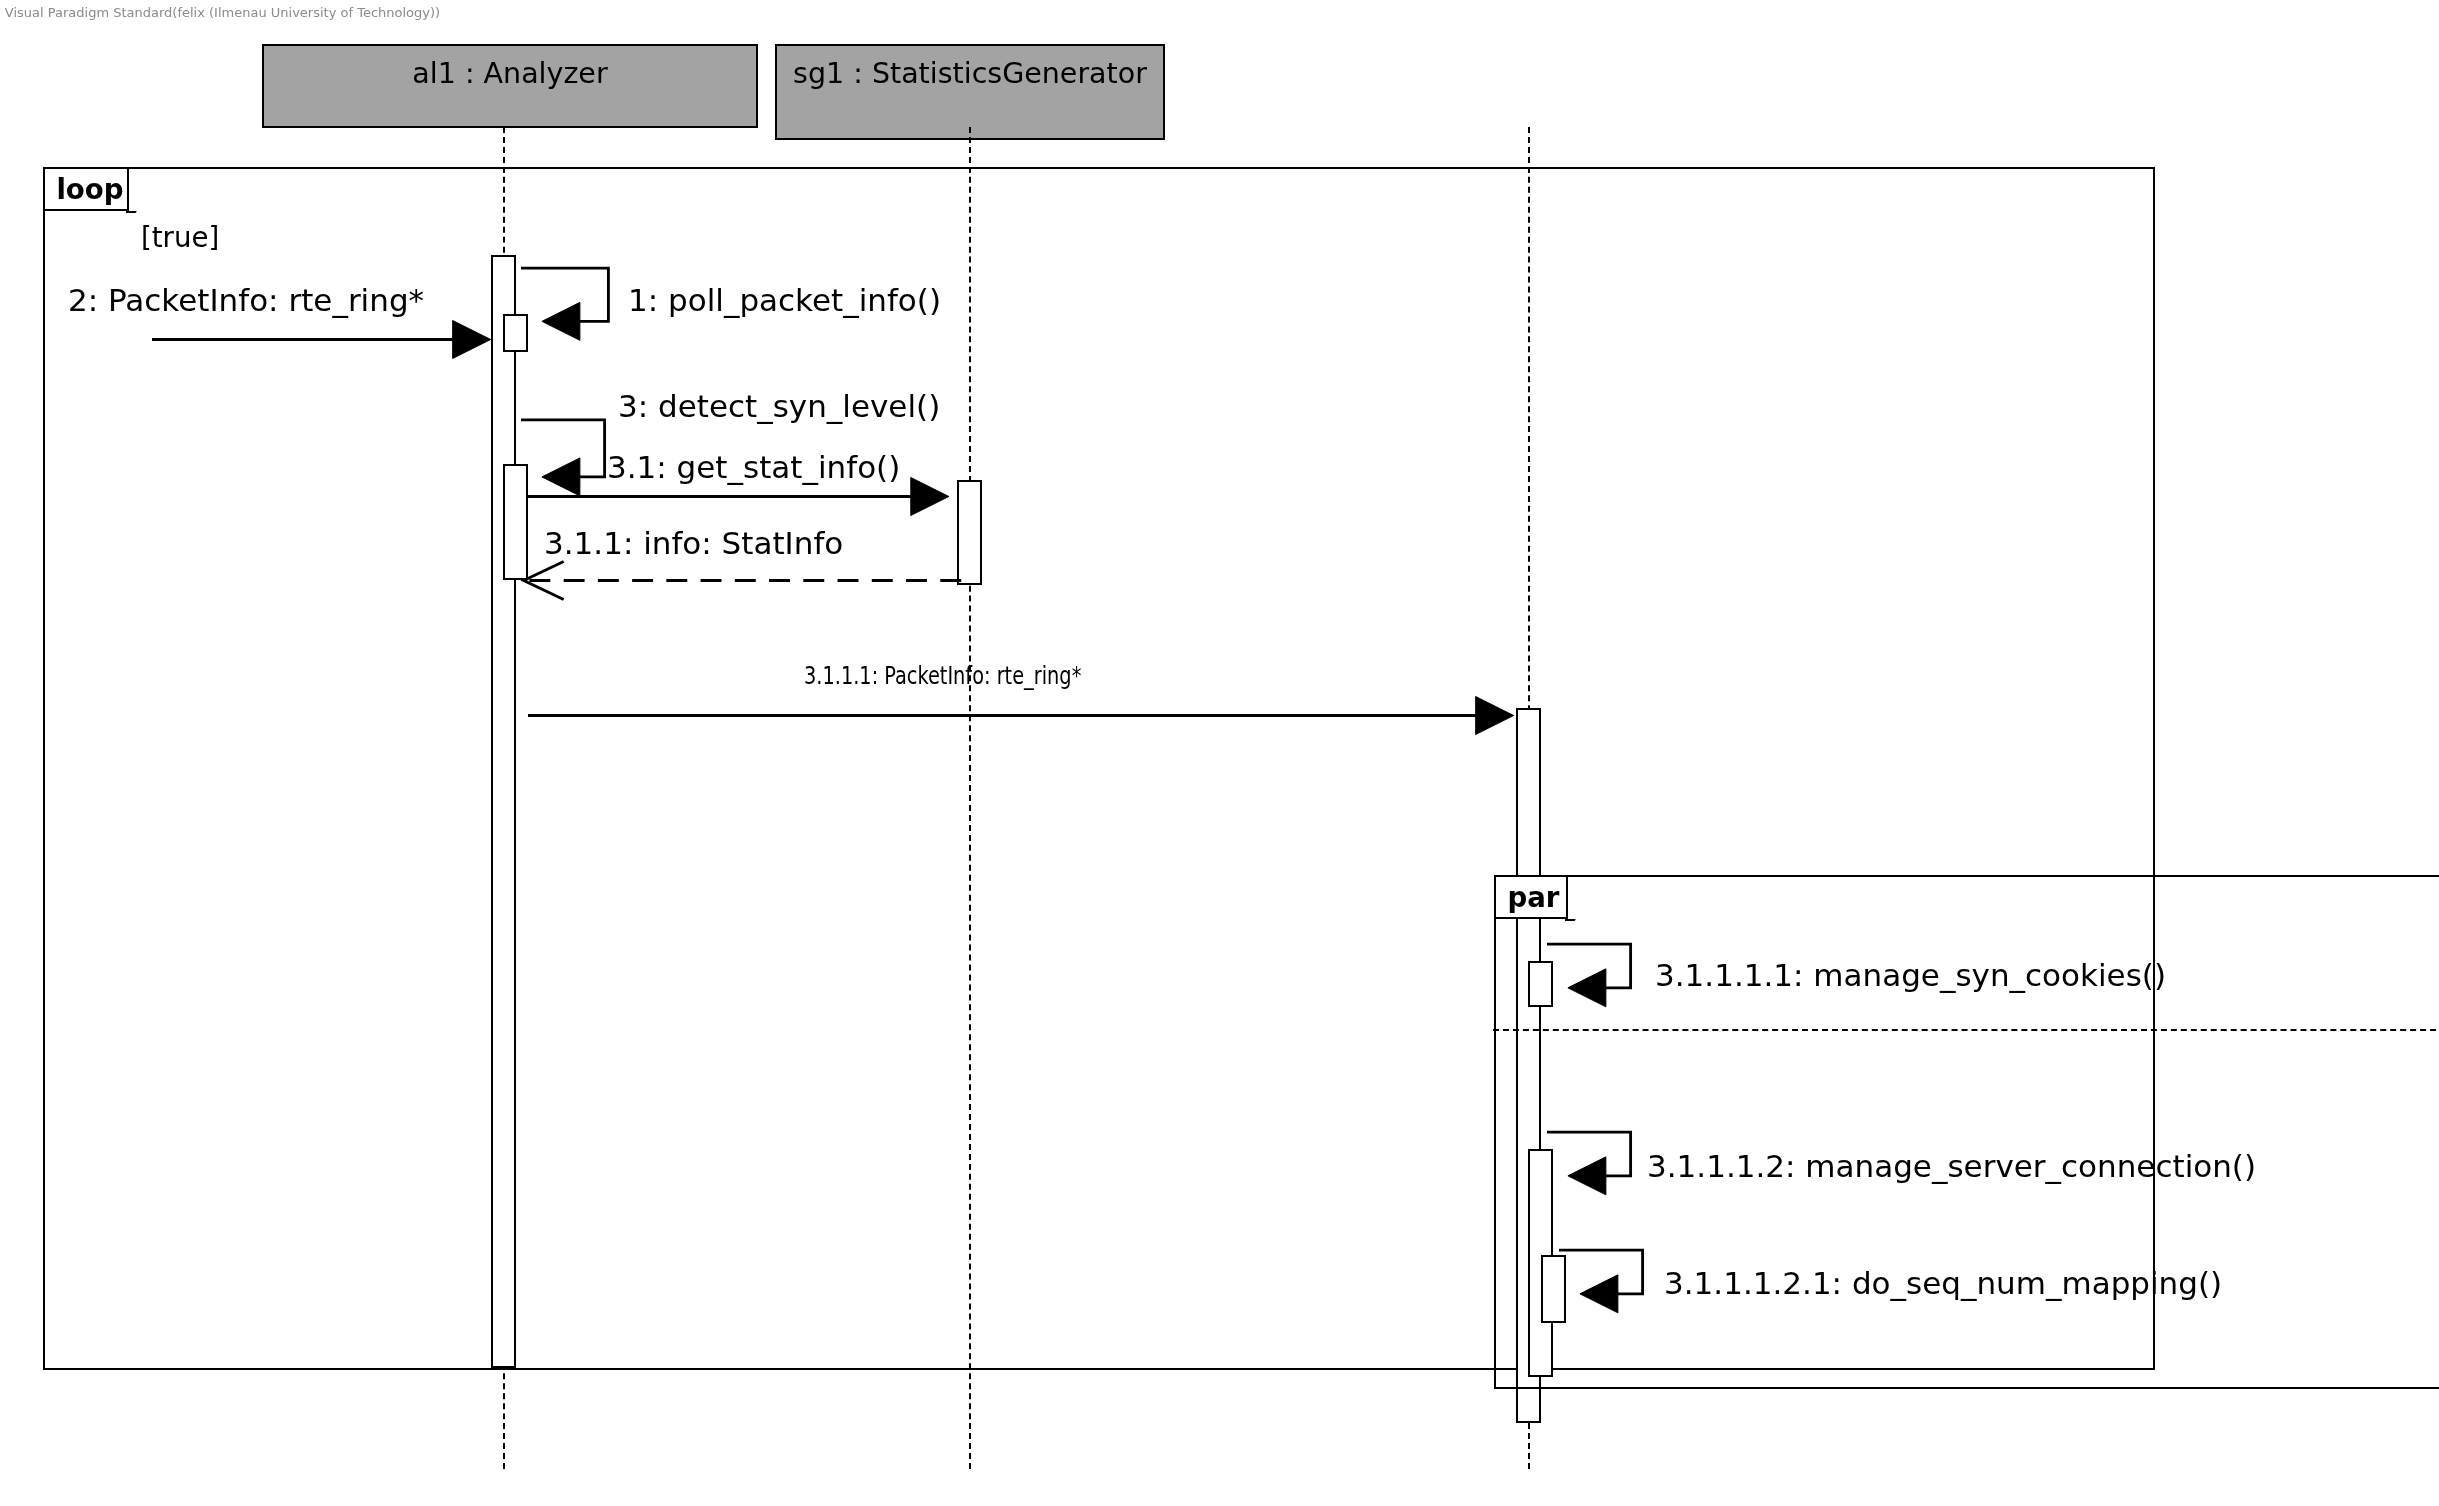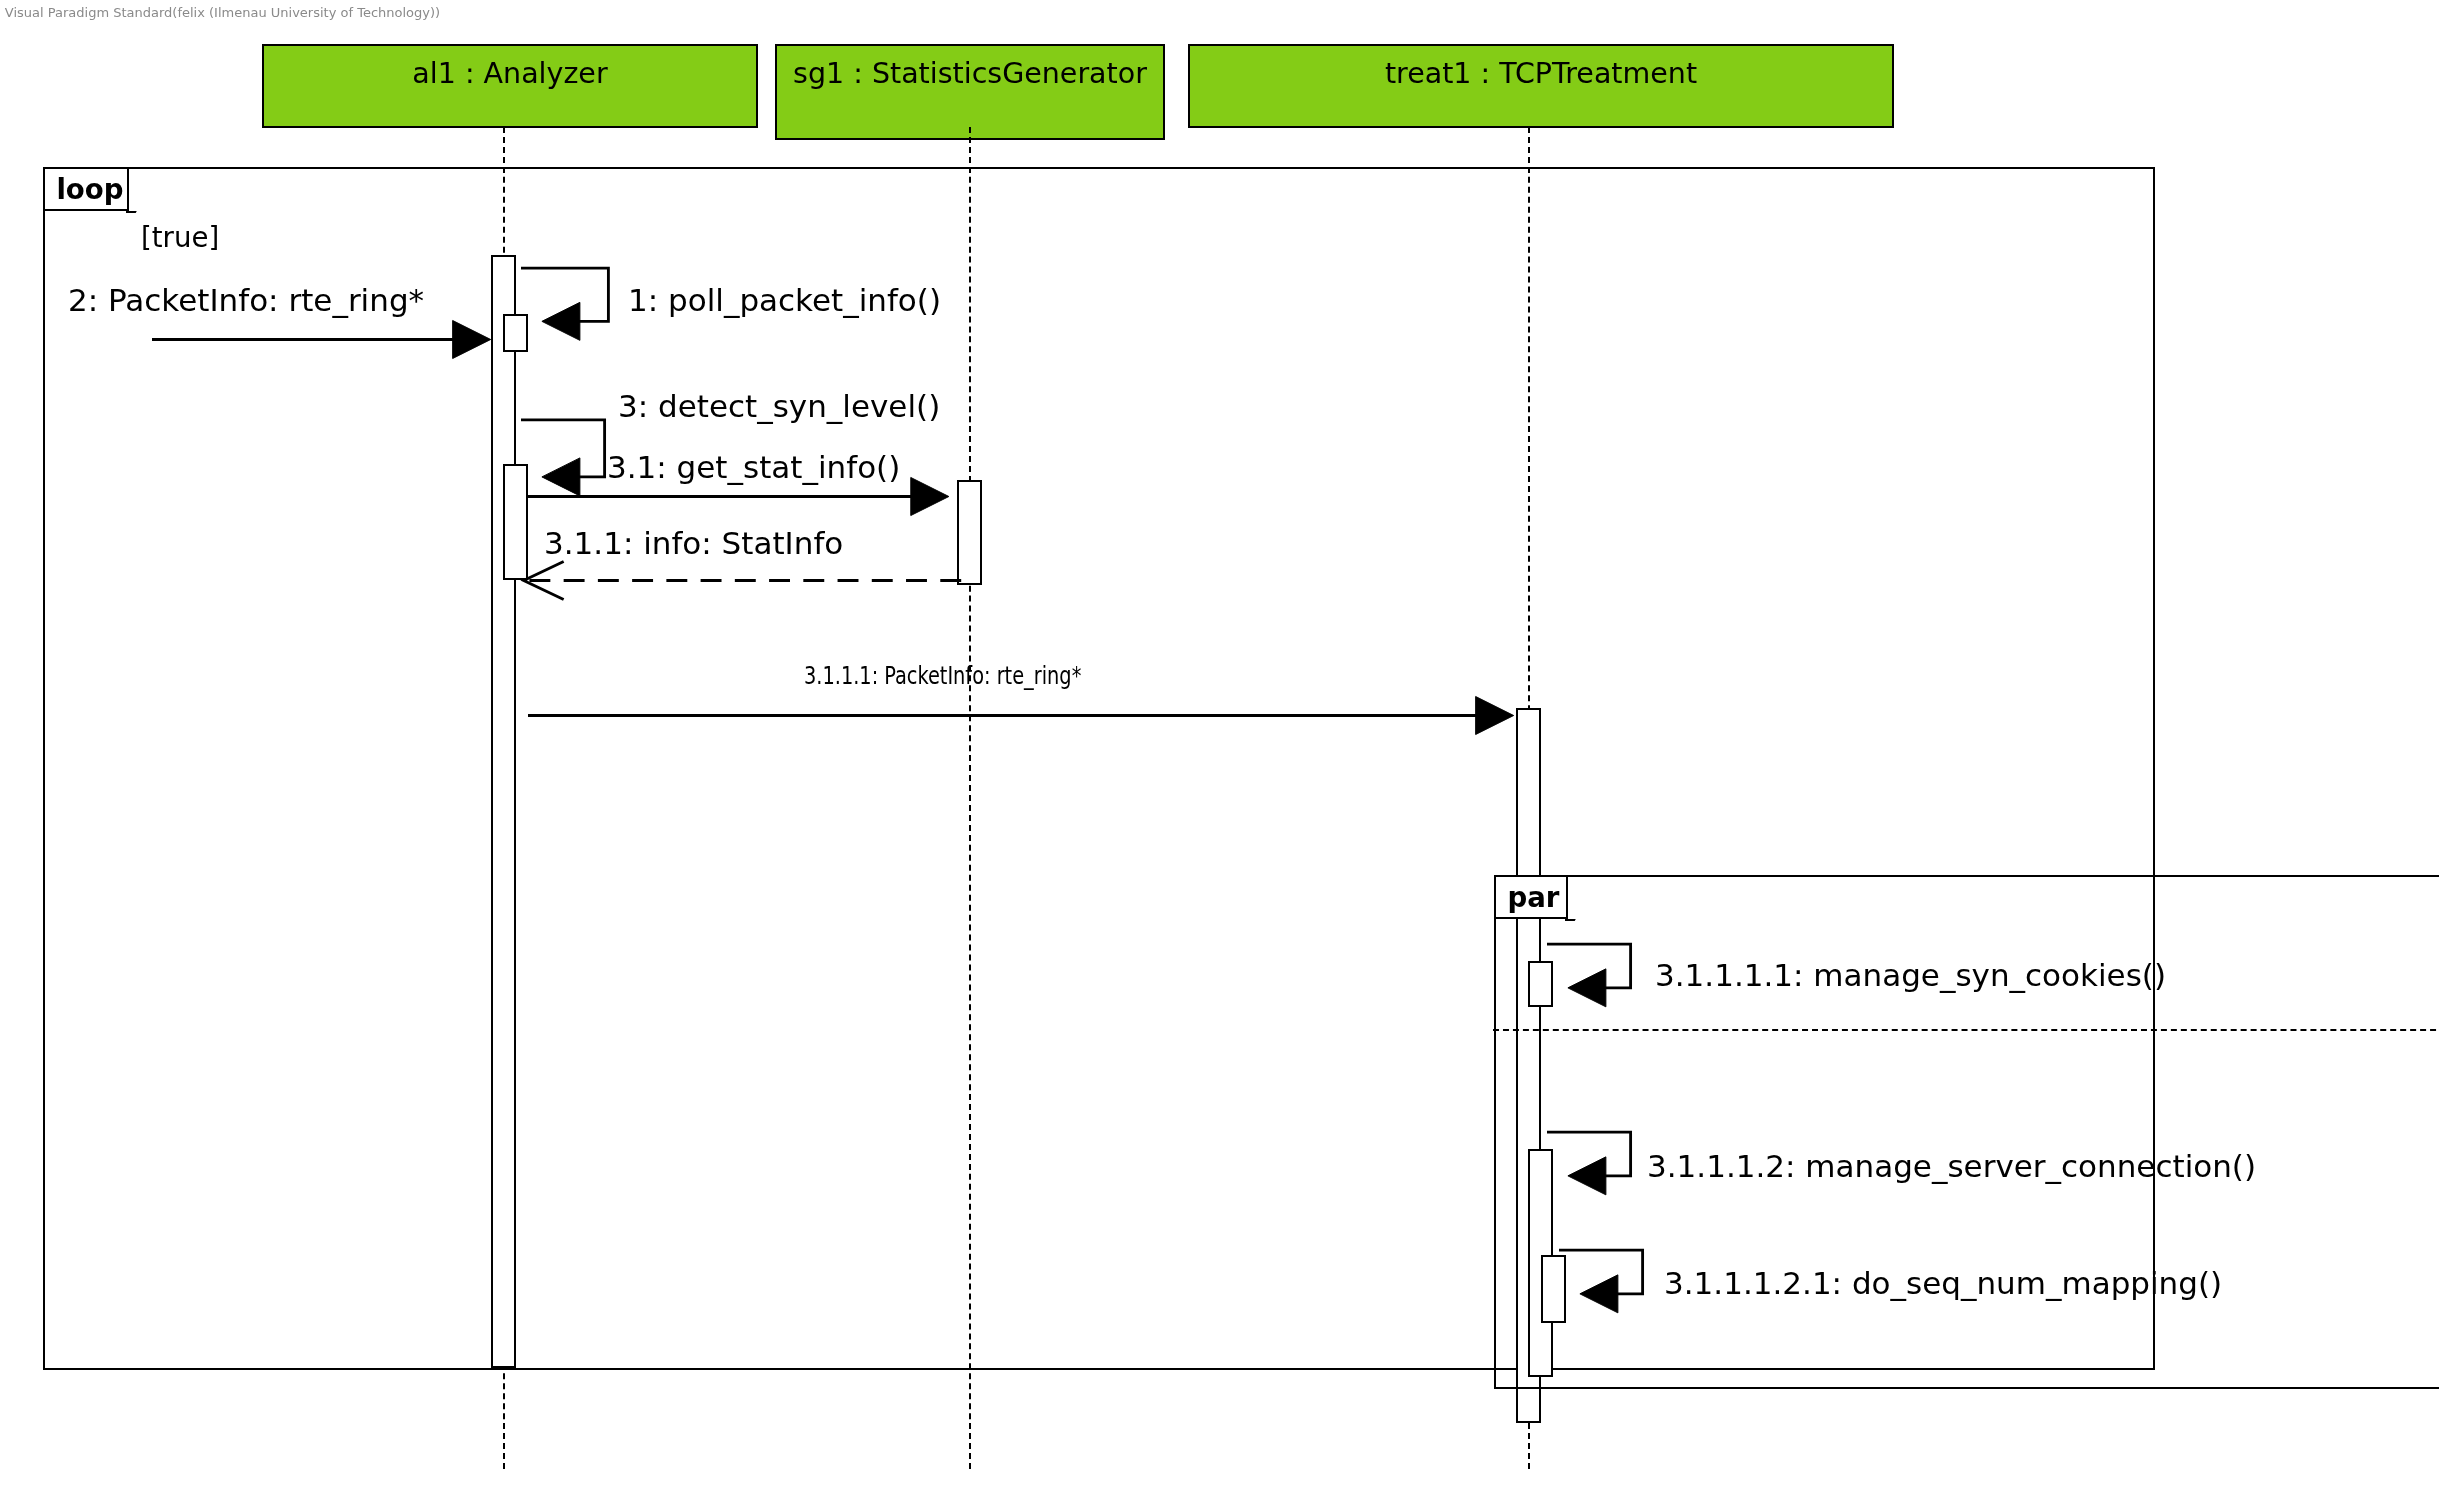--- a/index.html
+++ b/index.html
@@ -5,21 +5,21 @@
 <style>
   html,body{margin:0;padding:0;background:#ffffff;}
   body{width:2440px;height:1507px;position:relative;overflow:hidden;
        font-family:"DejaVu Sans","Liberation Sans",sans-serif;color:#000;}
   #canvas{position:absolute;left:0;top:0;width:2440px;height:1507px;}
 
   .watermark{position:absolute;left:4.8px;top:4.8px;font-size:13px;color:#8a8a8a;
              font-family:"DejaVu Sans","Liberation Sans",sans-serif;white-space:nowrap;}
 
   
-  .lifeline-head{position:absolute;border:2.9px solid #000;background:#84cc16;
+  .lifeline-head{position:absolute;border:2.9px solid #000;background:#a3a3a3;
                  box-sizing:border-box;}
   .lifeline-head .lbl{position:absolute;left:0;right:0;top:11.4px;text-align:center;
                       font-size:28.5px;white-space:nowrap;}
 
   
   .lifeline{position:absolute;width:0;border-left:2.9px dashed #000;}
 
   
   .activation{position:absolute;border:2.9px solid #000;background:#fff;box-sizing:border-box;}
 
@@ -49,23 +49,20 @@
 
 <div id="canvas">
 
   <div class="watermark">Visual Paradigm Standard(felix (Ilmenau University of Technology))</div>
 
   <div class="lifeline-head" style="left:262px;top:44px;width:496px;height:84px;">
     <div class="lbl">al1 : Analyzer</div>
   </div>
   <div class="lifeline-head" style="left:775px;top:44px;width:390px;height:96px;">
     <div class="lbl">sg1 : StatisticsGenerator</div>
-  </div>
-  <div class="lifeline-head" style="left:1188px;top:44px;width:706px;height:84px;">
-    <div class="lbl">treat1 : TCPTreatment</div>
   </div>
 
   <div class="lifeline" style="left:503px;top:127px;height:1342px;"></div>
   <div class="lifeline" style="left:969px;top:127px;height:1342px;"></div>
   <div class="lifeline" style="left:1528px;top:127px;height:1342px;"></div>
 
   <div class="frag" style="left:43px;top:167px;width:2112px;height:1203px;">
     <div class="frag-tag" style="width:84px;">
       <span>loop</span>
     </div>

